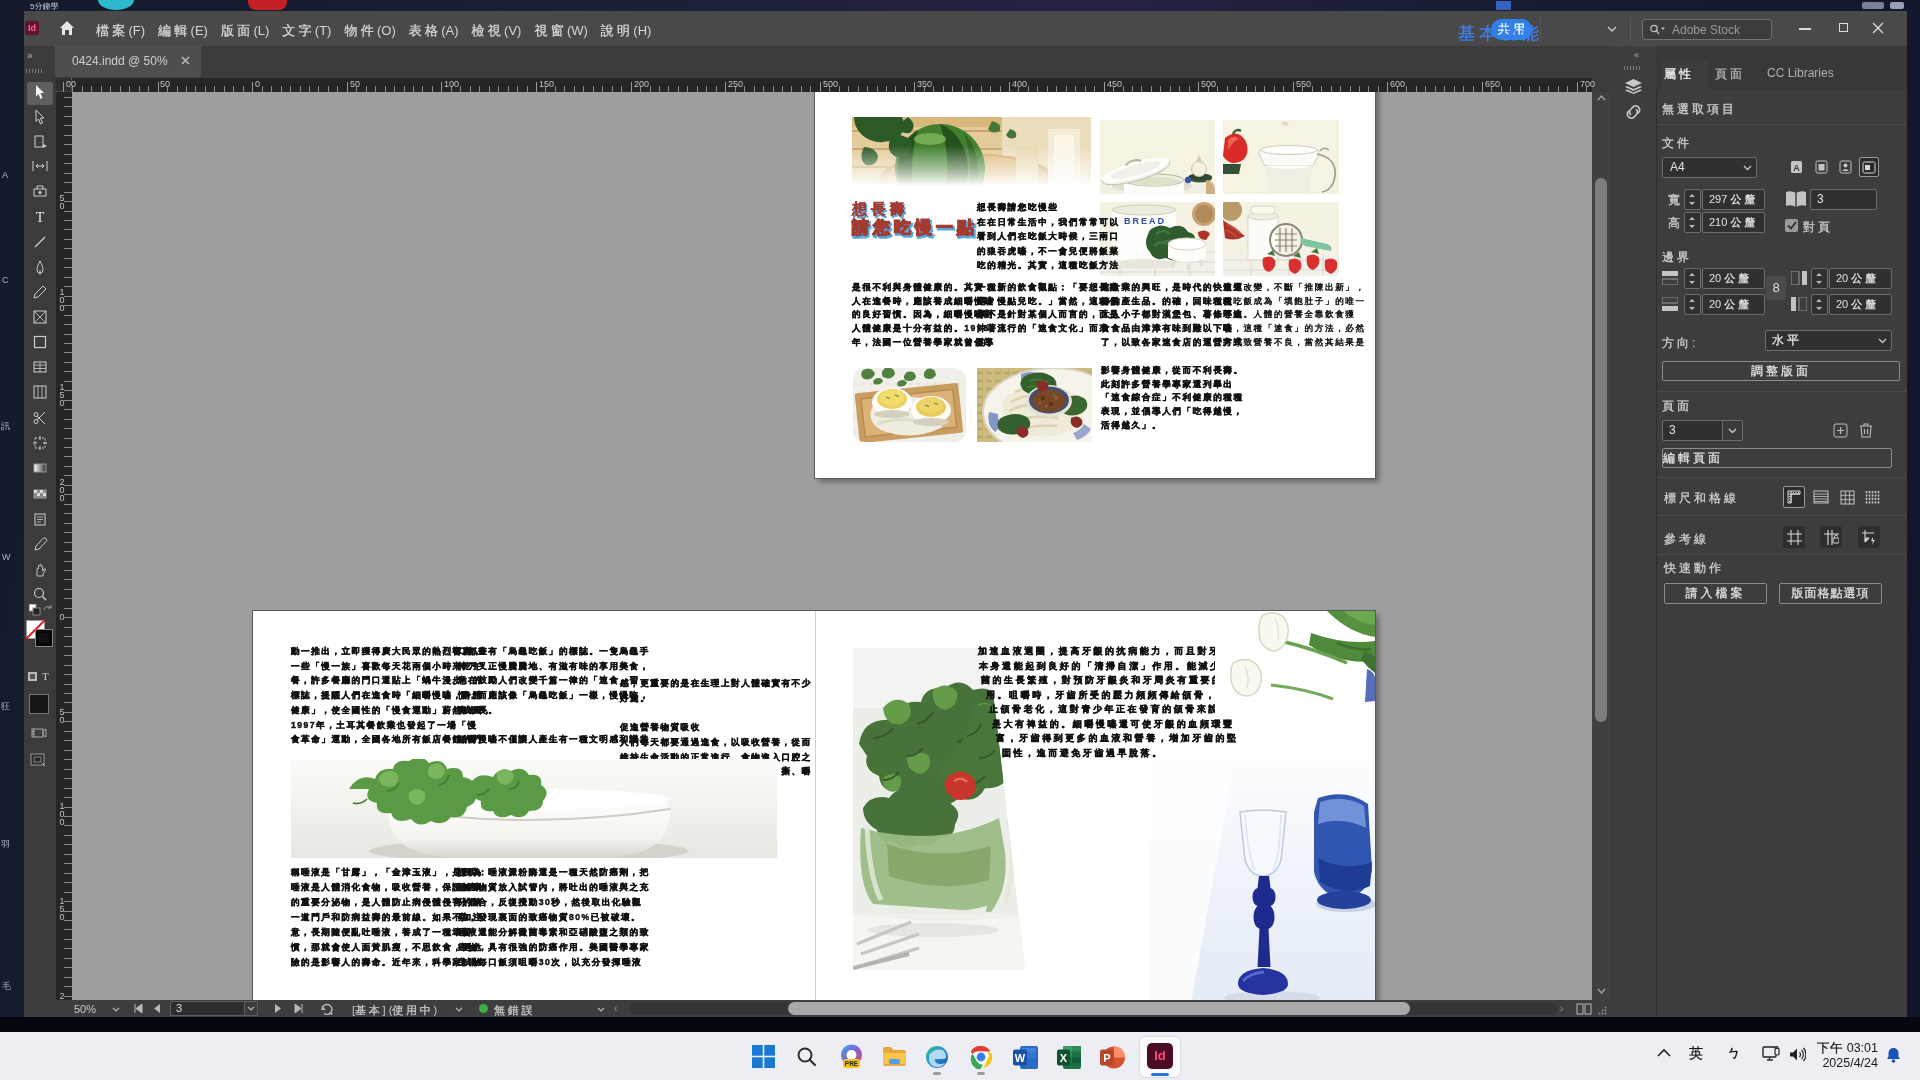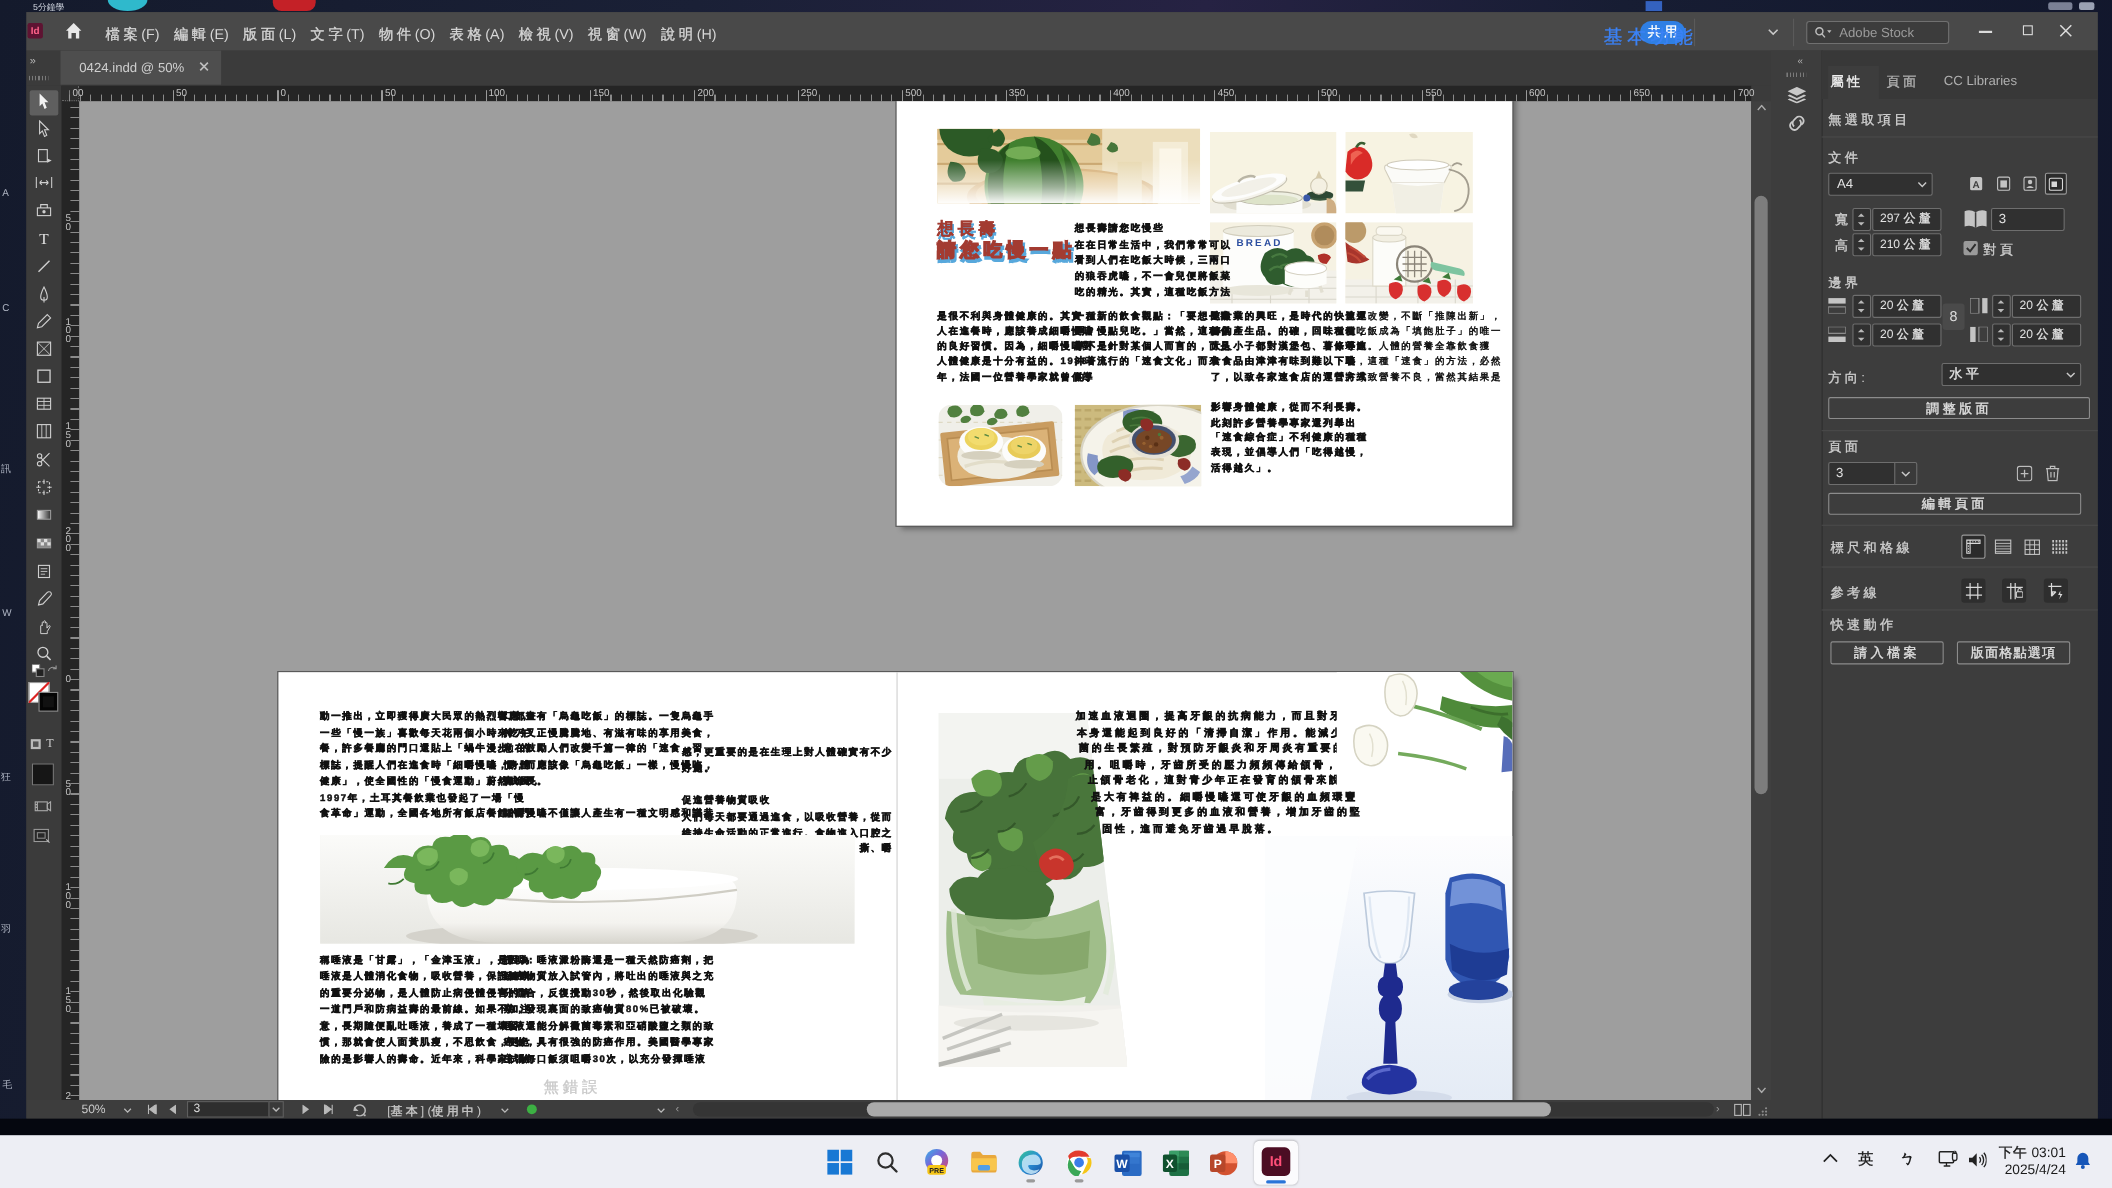--- a/index.html
+++ b/index.html
@@ -641,21 +641,21 @@
       <circle cx="11.5" cy="11" r="1" fill="#b9b9b9"></circle>
     </svg>
   </div>
 <div class="a" style="left:352px;top:1003px;color:#c9c9c9;font-size:11px;white-space:nowrap">[<span class="cjk">基本</span>] (<span class="cjk">使用中</span>)</div>
 <div class="a" style="left:455px;top:1007px">
     <svg width="8" height="5" viewBox="0 0 8 5">
       <path d="M1 1 L4 4 L7 1" stroke="#b9b9b9" stroke-width="1.2" fill="none"></path>
     </svg>
   </div>
 <div class="a" style="left:479px;top:1004px;width:9px;height:9px;border-radius:50%;background:#3cb043"></div>
-<div class="a" style="left:494px;top:980px;color:#c9c9c9;font-size:14px"><span class="cjk">無錯誤</span></div>
+<div class="a" style="left:494px;top:1003px;color:#c9c9c9;font-size:11px"><span class="cjk">無錯誤</span></div>
 <div class="a" style="left:597px;top:1007px">
     <svg width="8" height="5" viewBox="0 0 8 5">
       <path d="M1 1 L4 4 L7 1" stroke="#b9b9b9" stroke-width="1.2" fill="none"></path>
     </svg>
   </div>
 <div class="a" style="left:614px;top:1003px;color:#9a9a9a;font-size:10px">‹</div>
 <div class="a" style="left:630px;top:1002px;width:928px;height:13px;background:#353535;border-radius:7px"></div>
 <div class="a" style="left:788px;top:1002px;width:622px;height:13px;background:#a9a9a9;border-radius:7px"></div>
 <div class="a" style="left:1560px;top:1003px;color:#9a9a9a;font-size:10px">›</div>
 <div class="a" style="left:1576px;top:1003px">
@@ -838,21 +838,21 @@
     <svg width="15" height="15" viewBox="0 0 15 15">
       <rect x="1" y="1" width="13" height="13" rx="2" fill="none" stroke="#bdbdbd"></rect>
       <path d="M7.5 4 v7 M4 7.5 h7" stroke="#bdbdbd" stroke-width="1.2"></path>
     </svg>
   </div>
 <div class="a" style="left:1859px;top:422px">
     <svg width="14" height="16" viewBox="0 0 14 16">
       <path d="M2 4 h10 l-1 11 h-8z M1 4 h12 M5 4 V2 h4 v2 M5.5 7 v5 M8.5 7 v5" stroke="#bdbdbd" fill="none" stroke-width="1.1"></path>
     </svg>
   </div>
-<div class="a" style="left:1662px;top:448px;width:230px;height:20px;border:1px solid #8c8c8c;border-radius:2px;color:#e0e0e0;font-size:12px;text-align:center;line-height:18px"><span class="cjk">編輯頁面</span></div>
+<div class="a" style="left:1662px;top:448px;width:230px;height:20px;border:1px solid #8c8c8c;border-radius:2px;color:#e0e0e0;font-size:12px;text-align:left;line-height:18px"><span class="cjk">編輯頁面</span></div>
 <div class="a" style="left:1656px;top:477px;width:251px;height:1px;background:#4a4a4a"></div>
 <div class="a" style="left:1664px;top:490px;color:#cecece;font-size:12px"><span class="cjk">標尺和格線</span></div>
 <div class="a" style="left:1783px;top:486px;width:22px;height:22px;background:#2b2b2b;border:1px solid #999;border-radius:2px;display:flex;align-items:center;justify-content:center">
     <svg width="14" height="14" viewBox="0 0 14 14">
       <path d="M1 4 h12 M4 1 v12 M1 1 h12 v3 h-9 v9 h-3z" stroke="#d9d9d9" fill="none"></path>
       <path d="M6 2.5 h1 M8.5 2.5 h1 M11 2.5 h1 M2.5 6 v1 M2.5 8.5 v1 M2.5 11 v1" stroke="#d9d9d9"></path>
     </svg>
   </div>
 <div class="a" style="left:1810px;top:486px;width:22px;height:22px;border-radius:2px;display:flex;align-items:center;justify-content:center">
     <svg width="16" height="14" viewBox="0 0 16 14">

